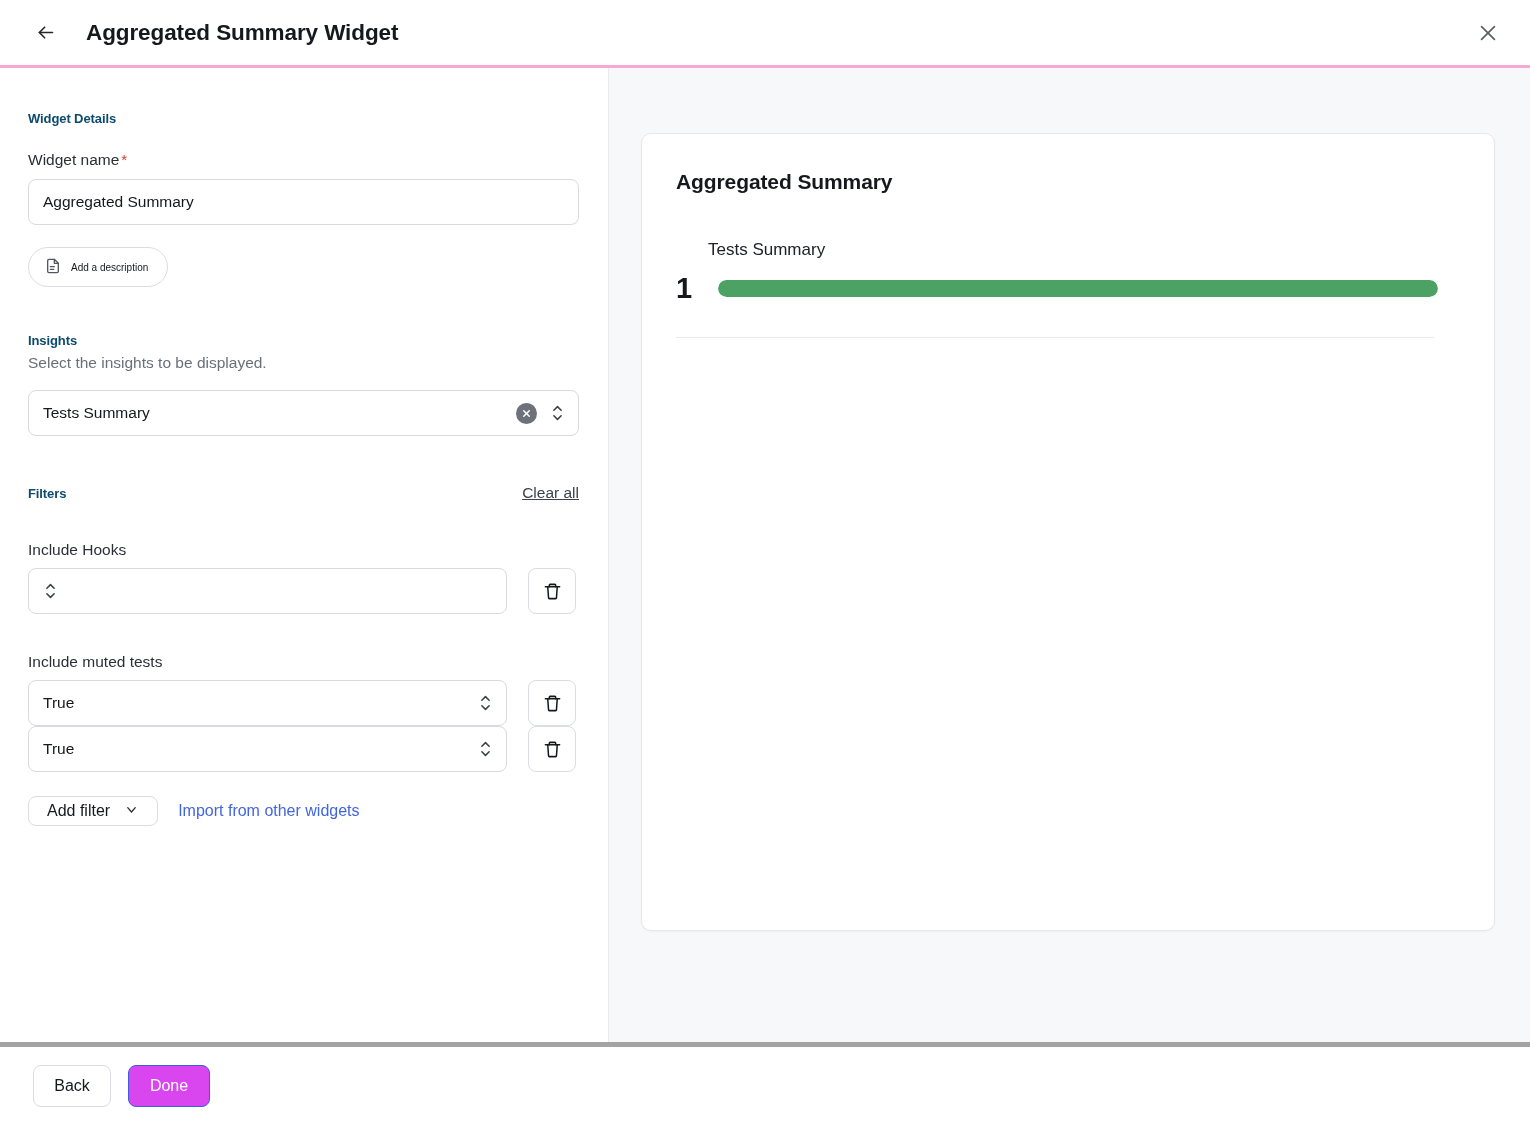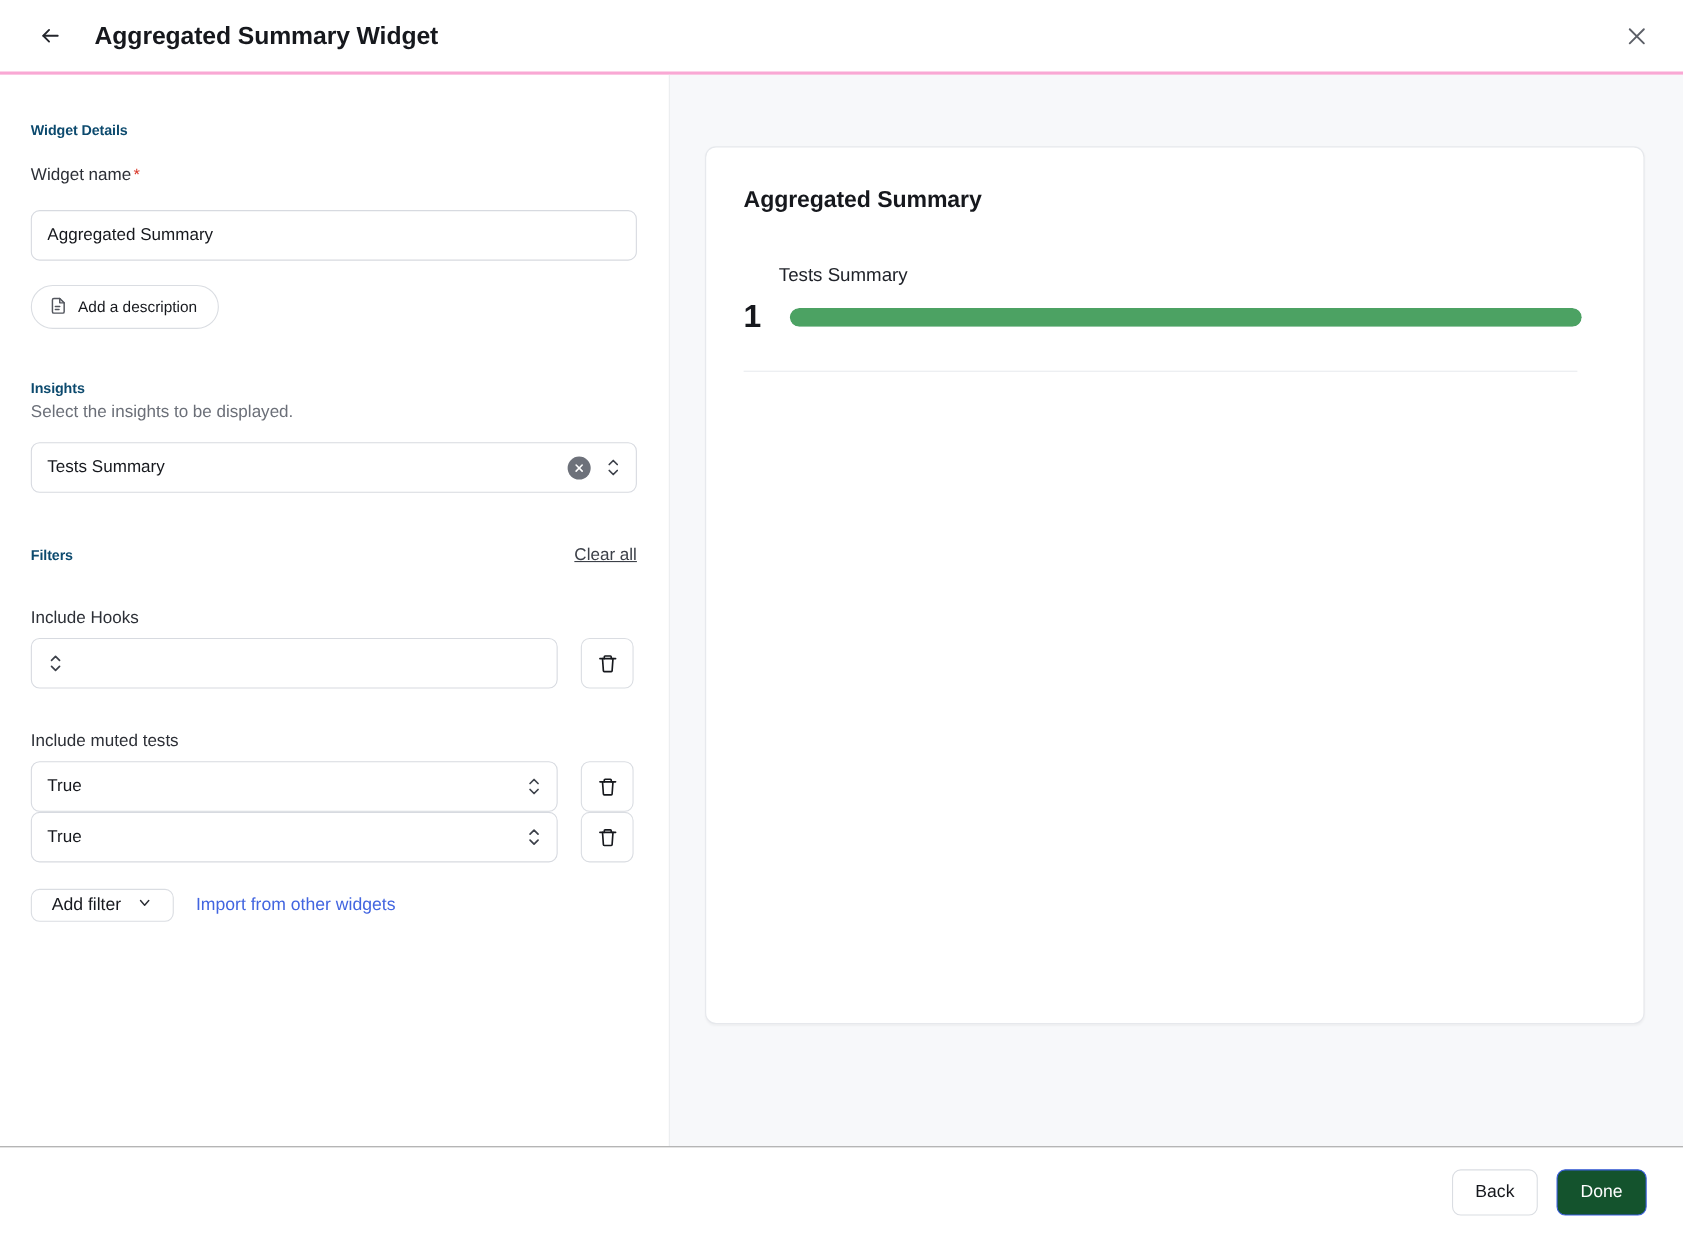--- a/index.html
+++ b/index.html
@@ -84,21 +84,21 @@
     font-size: 13px;
     font-weight: 700;
     color: #0c4a6e;
     letter-spacing: -0.1px;
   }
 
   .field-label {
     font-size: 15.5px;
     color: #2c2f36;
     margin-top: 25px;
-    margin-bottom: 22px;
+    margin-bottom: 10px;
     display: block;
   }
   .req-star { color: #d93a2b; margin-left: 2px; font-size: 15px; }
 
   .text-input {
     width: 551px;
     height: 46px;
     border: 1px solid #d7dae0;
     border-radius: 8px;
     padding: 0 14px;
@@ -112,21 +112,21 @@
   .pill-btn {
     margin-top: 22px;
     height: 40px;
     display: inline-flex;
     align-items: center;
     gap: 10px;
     padding: 0 19px 0 16px;
     border: 1px solid #dadde2;
     border-radius: 20px;
     background: #fff;
-    font-size: 14px;
+    font-size: 10px;
     color: #16181d;
     cursor: pointer;
     font-family: "Liberation Sans", sans-serif;
   }
 
   .insights-block { margin-top: 46px; }
   .section-sub {
     font-size: 15.5px;
     color: #6b6f78;
     margin-top: 6px;
@@ -297,24 +297,24 @@
     height: 1px;
     background: #e9ebef;
     margin-right: 28px;
   }
 
   
   .footer {
     height: 82px;
     flex: 0 0 82px;
     background: #ffffff;
-    border-top: 1px solid #a3a3a3;
-    display: flex;
-    align-items: center;
-    justify-content: flex-end;
+    border-top: 5px solid #a3a3a3;
+    display: flex;
+    align-items: center;
+    justify-content: flex-start;
     gap: 17px;
     padding: 0 33px;
   }
   .btn-secondary {
     min-width: 78px;
     height: 42px;
     padding: 0 18px;
     border: 1px solid #dadde2;
     border-radius: 8px;
     background: #fff;
@@ -322,21 +322,21 @@
     color: #16181d;
     cursor: pointer;
     font-family: "Liberation Sans", sans-serif;
   }
   .btn-primary {
     min-width: 82px;
     height: 42px;
     padding: 0 18px;
     border: 1px solid #3b5ee0;
     border-radius: 8px;
-    background: #14532d;
+    background: #d946ef;
     font-size: 16px;
     color: #ffffff;
     cursor: pointer;
     font-family: "Liberation Sans", sans-serif;
   }
 </style>
 </head>
 <body>
 
 <div class="app">

